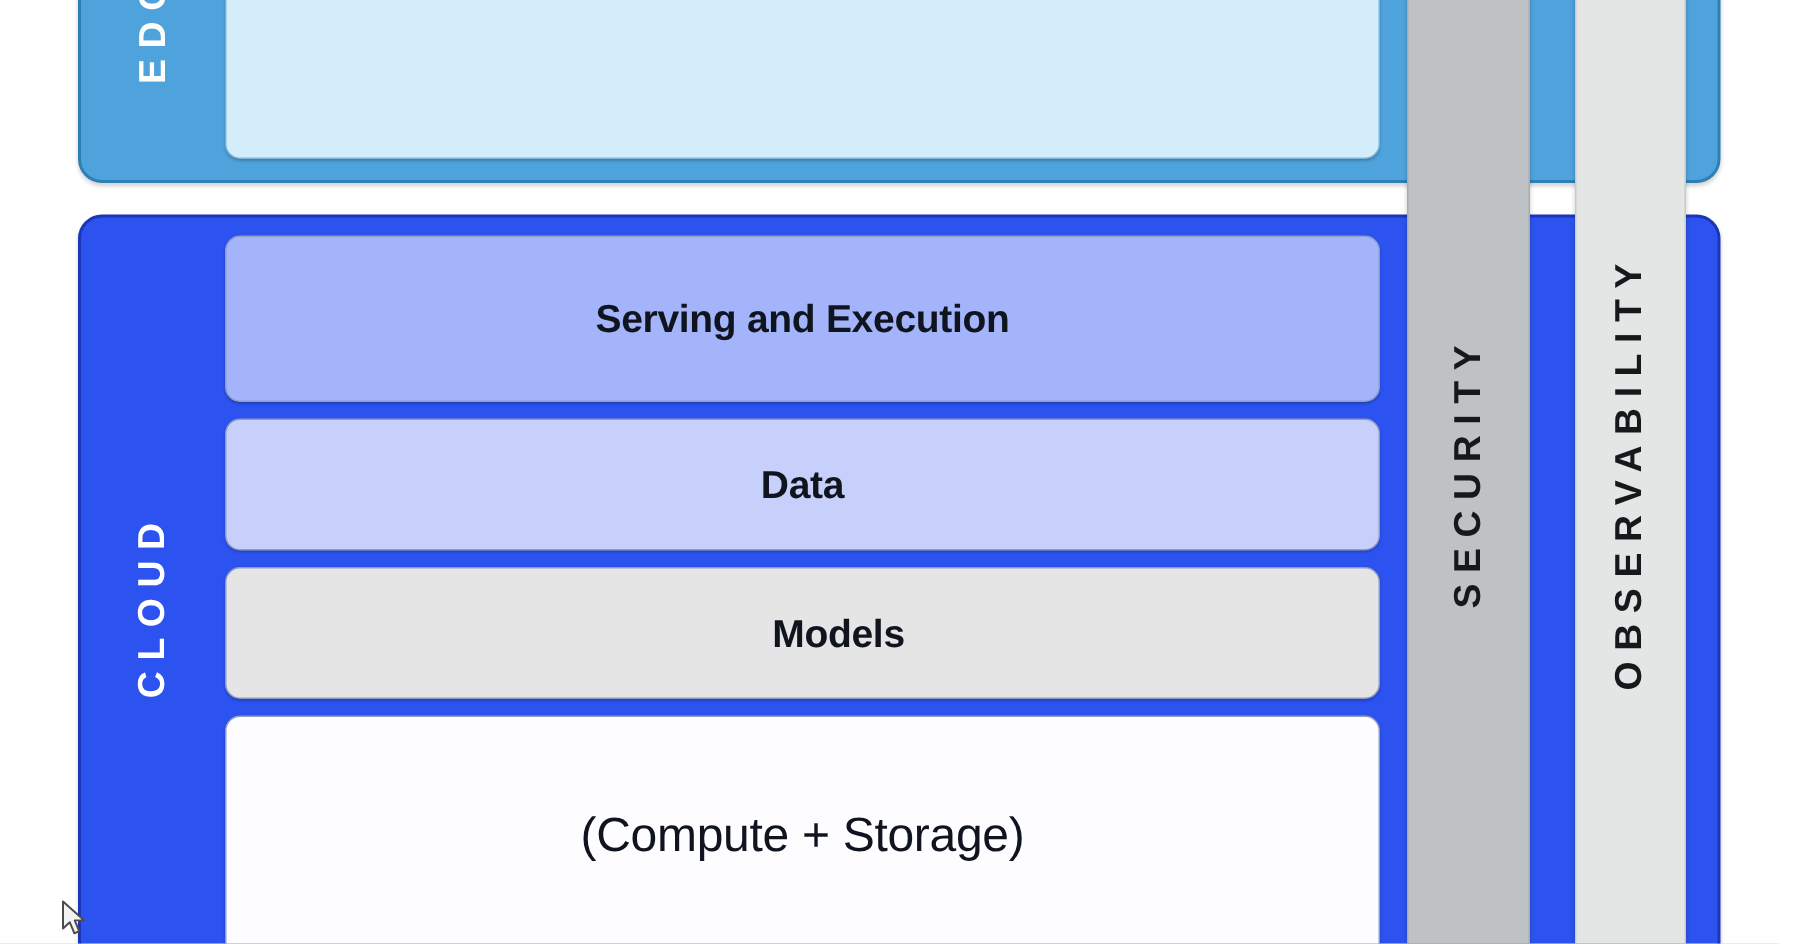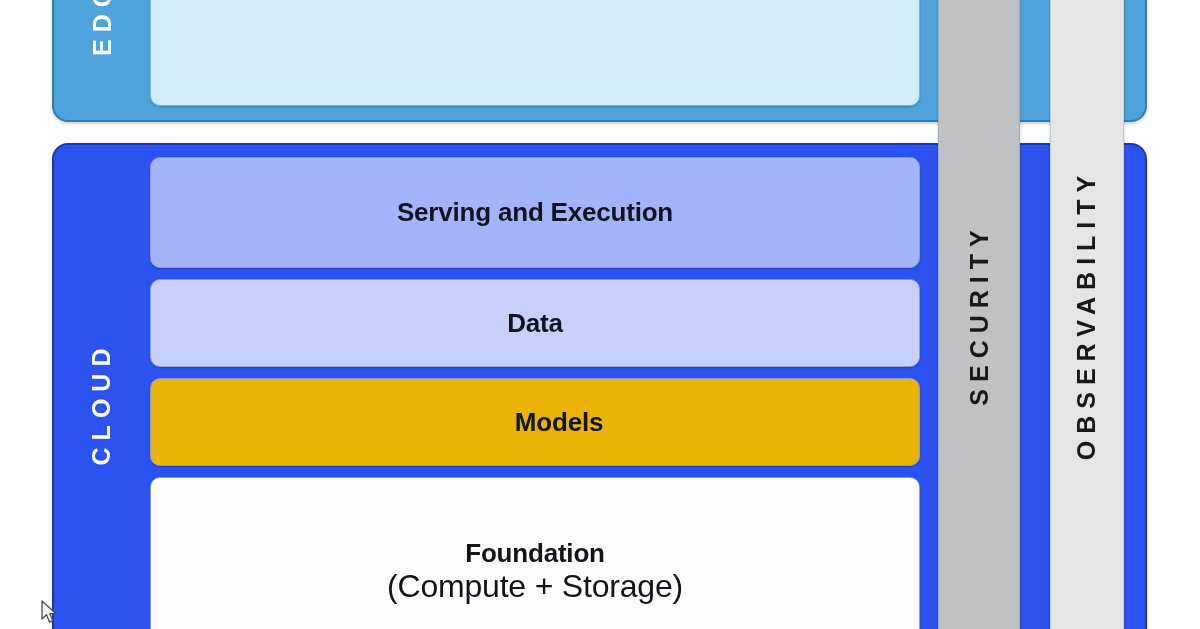--- a/index.html
+++ b/index.html
@@ -119,21 +119,21 @@
   #edge-box {
     height: 100%;
     background: #D3EDFB;
     border: 1px solid #7bb6d8;
     padding-bottom: 72px;
   }
 
   
   #serving-box   { background: #A3B4FA; height: 116px; }
   #data-box      { background: #C6D0FB; height: 92px; }
-  #models-box    { background: #eab308; height: 92px; padding-left: 48px; }
+  #models-box    { background: #e5e5e5; height: 92px; padding-left: 48px; }
   #foundation-box{ background: #FDFDFF; flex: 1 1 auto; min-height: 170px;
                    justify-content: flex-start; padding-top: 60px; }
 
   
   .cross-bar {
     position: absolute;
     top: -6px;
     height: 641px;
     display: flex;
     align-items: center;
@@ -207,21 +207,20 @@
 
       <div class="layer-box" id="data-box">
         <div class="layer-title">Data</div>
       </div>
 
       <div class="layer-box" id="models-box">
         <div class="layer-title">Models</div>
       </div>
 
       <div class="layer-box" id="foundation-box">
-        <div class="layer-title">Foundation</div>
         <div class="layer-sub">(Compute + Storage)</div>
       </div>
 
     </div>
   </div>
 
   <div class="cross-bar" id="security-bar">
     <span>SECURITY</span>
   </div>
 

